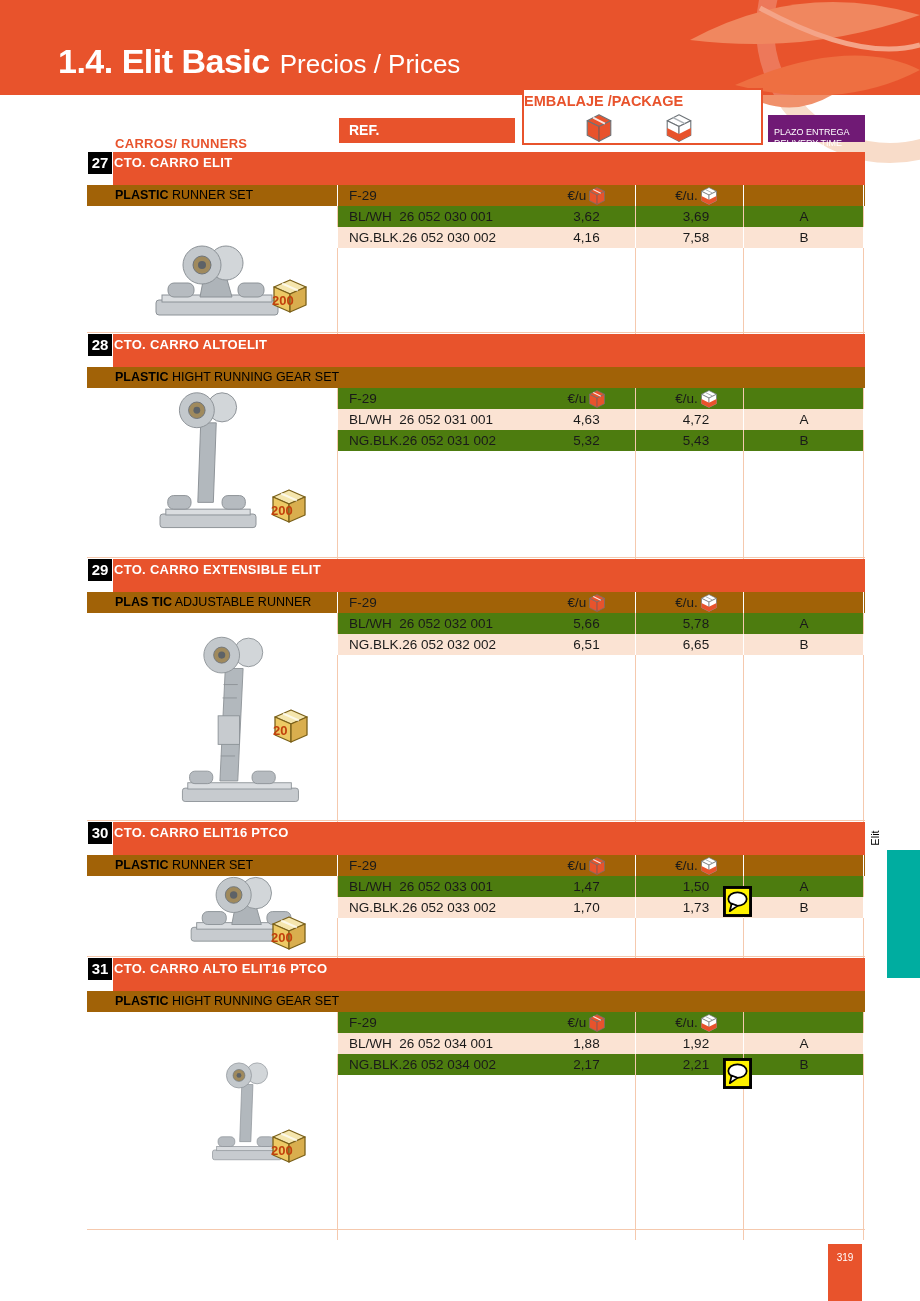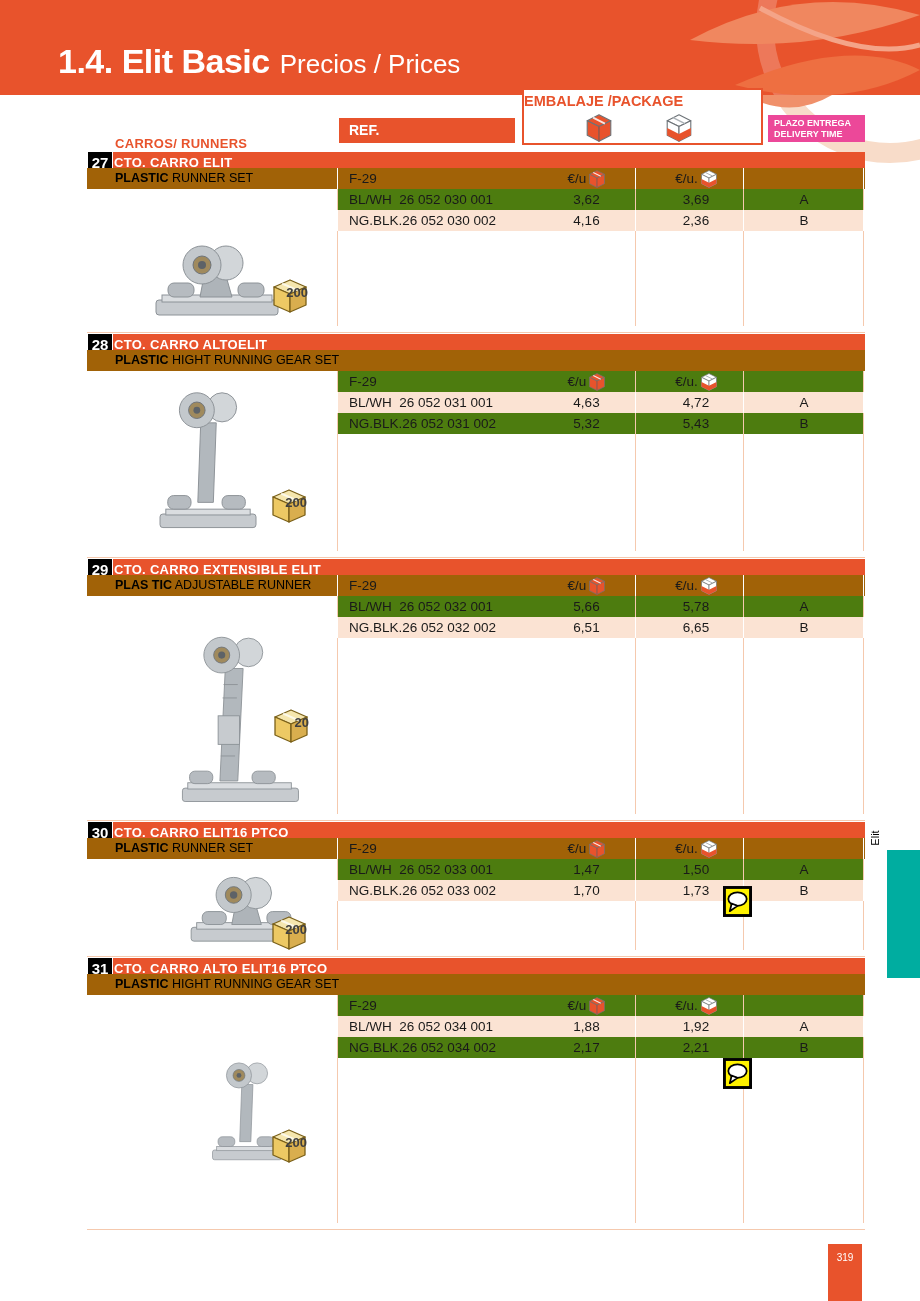--- a/index.html
+++ b/index.html
@@ -15,28 +15,28 @@
 
   
   .ref-bar{position:absolute;left:339px;top:118px;width:176px;height:25px;background:#E8532C;
            color:#fff;font-weight:bold;font-size:14px;line-height:25px;padding-left:10px;box-sizing:border-box}
   .package-box{position:absolute;left:522px;top:88px;width:241px;height:57px;background:#fff;
                border:2px solid #E8532C;box-sizing:border-box;z-index:2}
   .package-label{color:#E8532C;font-weight:bold;font-size:14.5px;margin-top:3px}
   .pkg-icon{position:absolute;top:24px;width:26px;height:28px}
   .pkg-icon.closed{left:62px}
   .pkg-icon.open{left:142px}
-  .delivery-box{position:absolute;left:768px;top:115px;width:97px;height:27px;background:#ec4899;
-                color:#fff;font-size:9px;font-weight:bold;line-height:11px;padding:3px 0 0 6px;
+  .delivery-box{position:absolute;left:768px;top:115px;width:97px;height:27px;background:#701a75;
+                color:#fff;font-size:9px;font-weight:normal;line-height:11px;padding:12px 0 0 6px;
                 box-sizing:border-box;z-index:2}
   .category{position:absolute;left:115px;top:136px;color:#E8532C;font-weight:bold;font-size:13px;letter-spacing:.3px}
 
   
   .section{position:absolute;left:87px;width:778px;border-bottom:1px solid #f5c9ae;box-sizing:border-box}
-  .sec-bar{position:relative;height:16px;background:#E8532C;margin-left:26px}
+  .sec-bar{position:relative;height:33px;background:#E8532C;margin-left:26px}
   .sec-num{position:absolute;left:-26px;top:-1px;width:26px;height:24px;background:#000;color:#fff;
            font-weight:bold;font-size:15px;text-align:center;line-height:22px;border:1px solid #fff;box-sizing:border-box}
   .sec-title{color:#fff;font-weight:bold;font-size:13px;line-height:22px;padding-left:1px;letter-spacing:.3px}
 
   .srow{position:relative;height:21px;line-height:21px;font-size:13.5px}
   .srow.peach{background:#a16207}
   .subtitle{position:absolute;left:28px;top:0;font-size:12.5px;color:#000;white-space:nowrap}
   .subtitle b{font-weight:bold}
 
   .tablepart{position:absolute;left:250px;top:0;bottom:0;width:527px;box-sizing:border-box;
@@ -61,21 +61,21 @@
   .imgarea{position:relative}
   .gridpart{position:absolute;left:250px;top:0;bottom:0;width:527px;box-sizing:border-box;
             border-left:1px solid #f5c9ae;border-right:1px solid #f5c9ae}
   .gridpart::before,.gridpart::after{content:"";position:absolute;top:0;bottom:0;width:1px;background:#f5c9ae}
   .gridpart::before{left:297px}
   .gridpart::after{left:405px}
 
   .prod{position:absolute;z-index:1}
   .qty{position:absolute;width:36px;height:36px;z-index:2}
   .qty svg{position:absolute;left:0;top:0;width:36px;height:36px}
-  .qty span{position:absolute;left:0;right:0;top:7px;text-align:right;font-weight:bold;font-size:13px;color:#404040}
+  .qty span{position:absolute;left:0;right:0;top:15px;text-align:left;font-weight:bold;font-size:13px;color:#c2410c}
   .note{position:absolute;width:29px;height:31px;z-index:3}
 
   
   .side-label{position:absolute;left:860px;top:832px;width:30px;text-align:center;font-size:11px;color:#000;
               transform:rotate(-90deg)}
   .side-tab{position:absolute;left:887px;top:850px;width:33px;height:128px;background:#00ADA0}
   .page-num{position:absolute;left:828px;top:1244px;width:34px;height:57px;background:#E8532C;color:#fff;
             font-size:10px;text-align:center;padding-top:8px;box-sizing:border-box}
 </style>
 </head>
@@ -222,21 +222,21 @@
       <span class="c c-ref">BL/WH  26 052 030 001</span>
       <span class="c c-p1">3,62</span>
       <span class="c c-p2">3,69</span>
       <span class="c c-del">A</span>
     </div>
   </div>
   <div class="srow">
     <div class="tablepart bg-light">
       <span class="c c-ref">NG.BLK.26 052 030 002</span>
       <span class="c c-p1">4,16</span>
-      <span class="c c-p2">2,36</span>
+      <span class="c c-p2">7,58</span>
       <span class="c c-del">B</span>
     </div>
   </div>
   <div class="imgarea" style="height:95px">
       <div class="gridpart"></div>
     </div>
   <svg class="prod" style="left:55px;top:86px;width:150px;height:92px">
       <use href="#runner-a"></use>
     </svg>
   <div class="qty" style="left:185px;top:126px">

